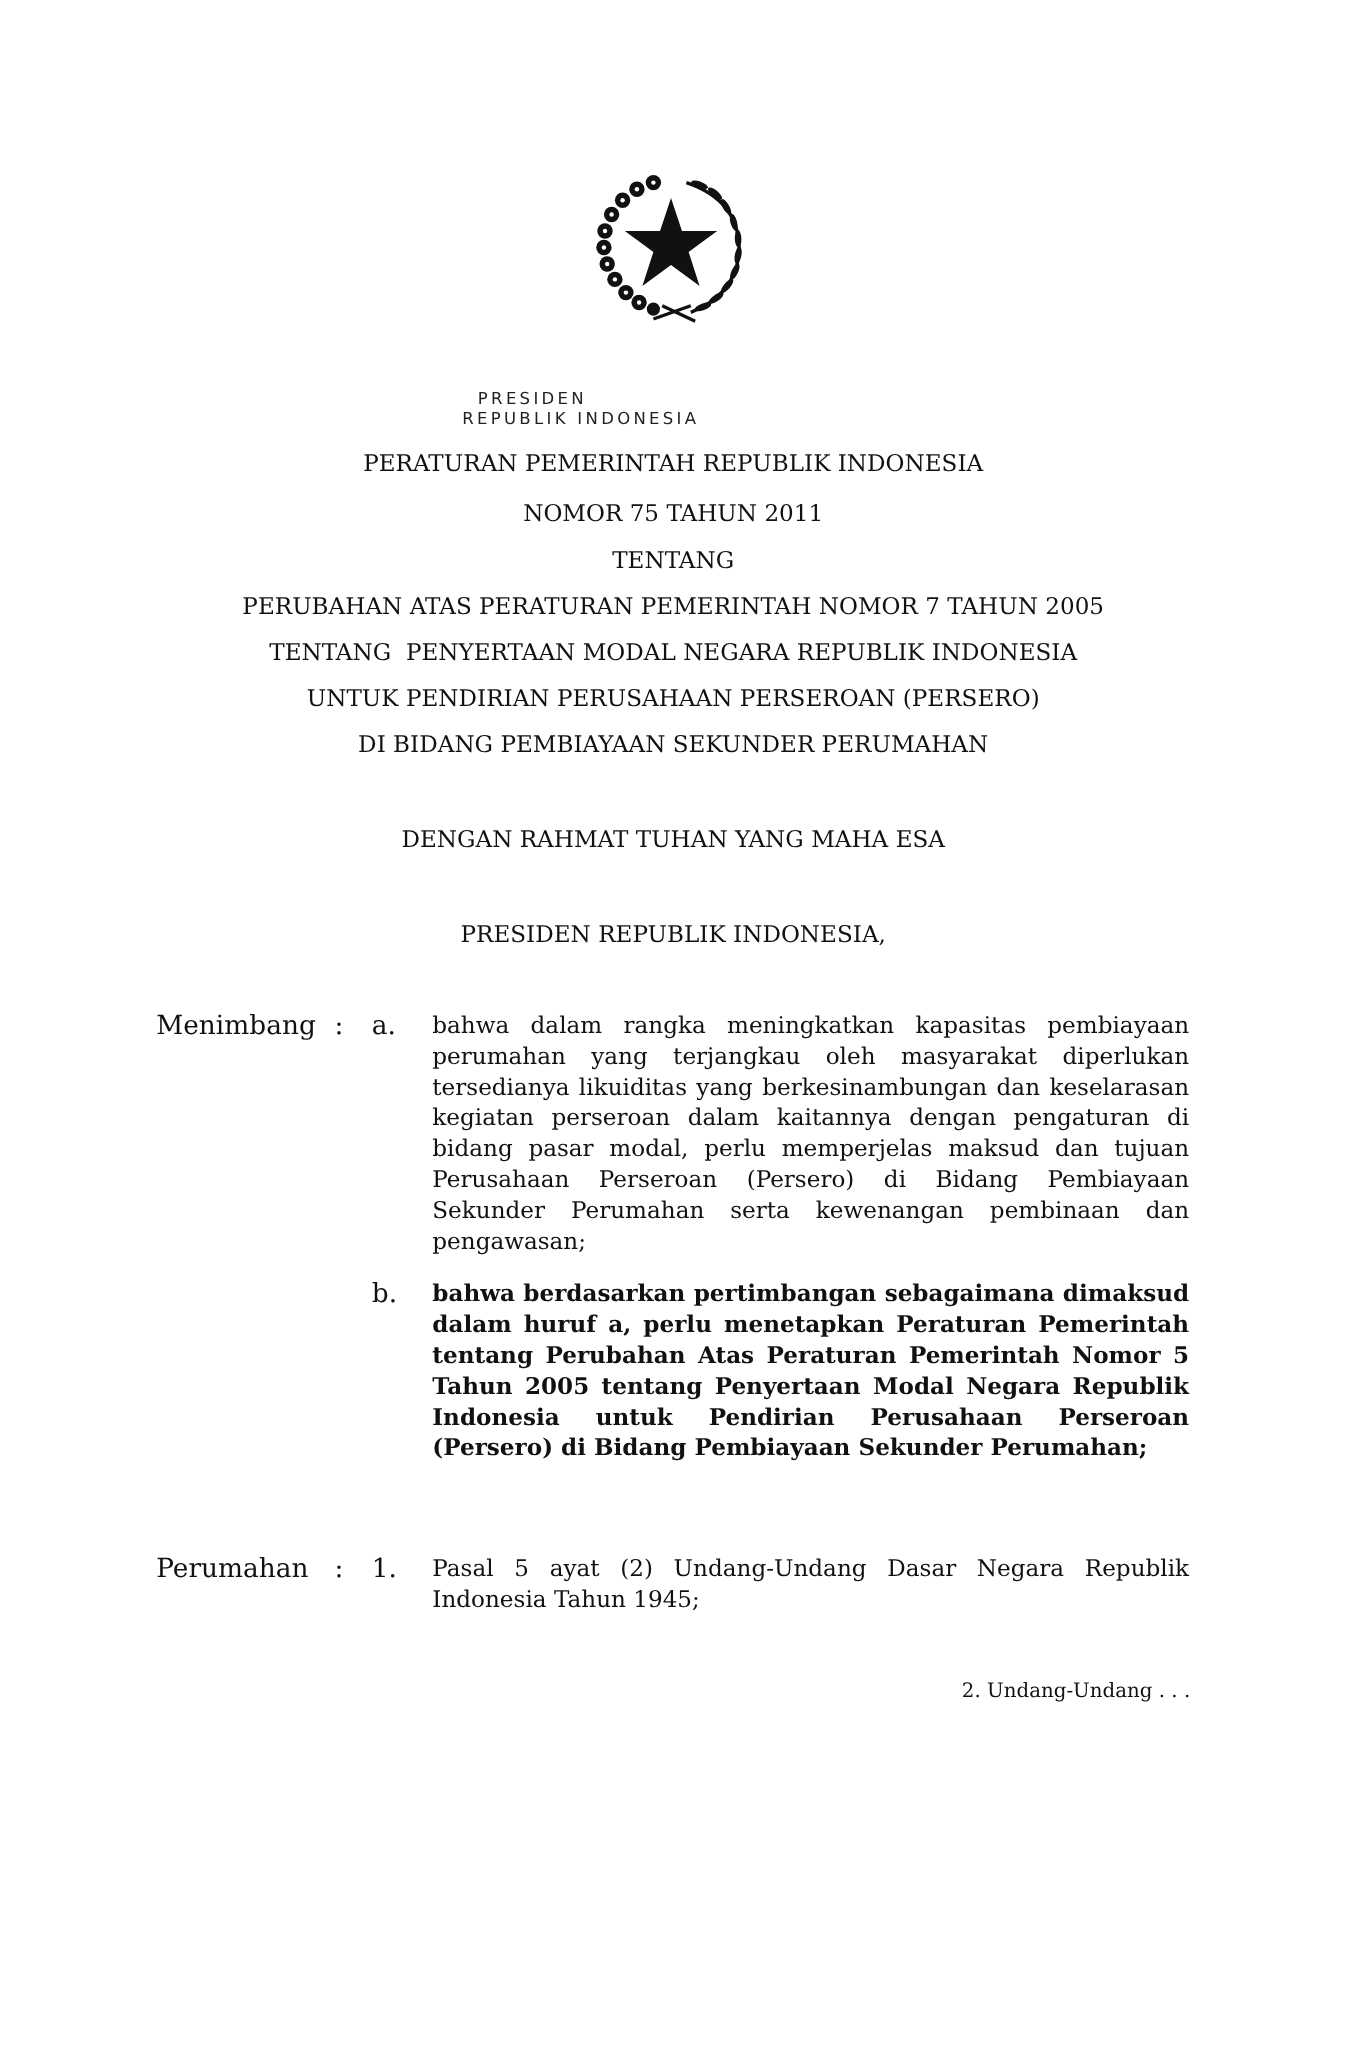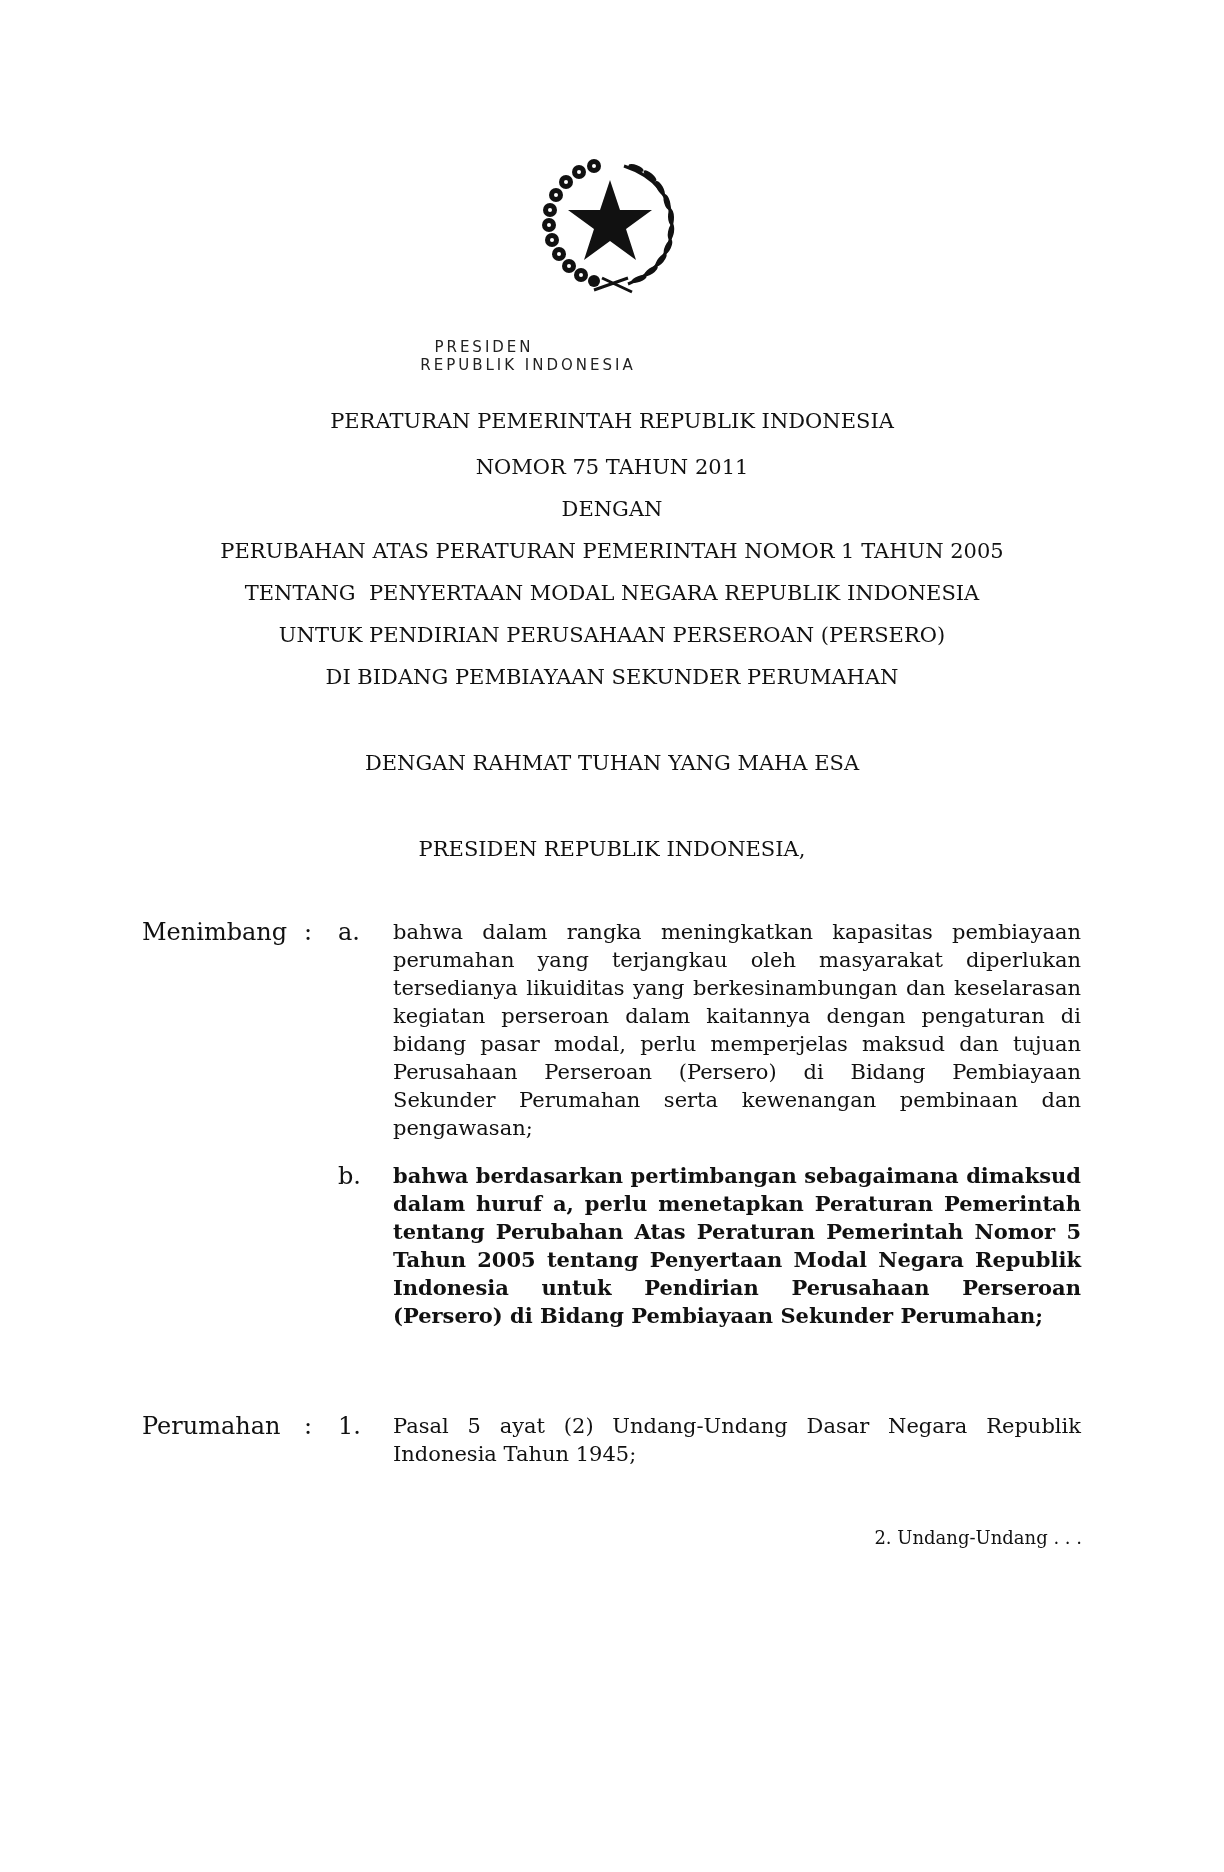--- a/index.html
+++ b/index.html
@@ -8,21 +8,21 @@
     font-family: "DejaVu Serif", "Liberation Serif", serif;
     color: #111111;
   }
   .emblem {
     position: absolute; left: 532px; top: 152px; width: 156px; height: 150px;
   }
   .emblem svg { width: 100%; height: 100%; display: block; }
   .inst {
     position: absolute; left: 0; width: 968px; text-align: center;
     font-family: "DejaVu Sans", "Liberation Sans", sans-serif;
-    font-size: 15px; letter-spacing: 3px; color: #222; line-height: 18px;
+    font-size: 15px; letter-spacing: 3px; color: #222; line-height: 18px; margin-top: 15px;
   }
   .title-line {
     position: absolute; left: 0; width: 1224px; text-align: center;
     font-size: 21px; line-height: 26px; white-space: pre;
   }
   .row { position: absolute; font-size: 24px; line-height: 28px; }
   .label { position: absolute; left: 142px; }
   .colon { position: absolute; left: 304px; }
   .marker { position: absolute; left: 338px; }
   .body-text {
@@ -83,22 +83,22 @@
     </g>
 
     <path d="M62,138 L96,126 M70,126 L100,140" stroke="#111" stroke-width="3" fill="none"></path>
   </svg>
 </div>
 <div class="inst" style="top:338px;">PRESIDEN</div>
 <div class="inst" style="top:356px;padding-left:44px;">REPUBLIK INDONESIA</div>
 
 <div class="title-line" style="top:408px;">PERATURAN PEMERINTAH REPUBLIK INDONESIA</div>
 <div class="title-line" style="top:454px;">NOMOR 75 TAHUN 2011</div>
-<div class="title-line" style="top:496px;">DENGAN</div>
-<div class="title-line" style="top:538px;">PERUBAHAN ATAS PERATURAN PEMERINTAH NOMOR 1 TAHUN 2005</div>
+<div class="title-line" style="top:496px;">TENTANG</div>
+<div class="title-line" style="top:538px;">PERUBAHAN ATAS PERATURAN PEMERINTAH NOMOR 7 TAHUN 2005</div>
 <div class="title-line" style="top:580px;">TENTANG  PENYERTAAN MODAL NEGARA REPUBLIK INDONESIA</div>
 <div class="title-line" style="top:622px;">UNTUK PENDIRIAN PERUSAHAAN PERSEROAN (PERSERO)</div>
 <div class="title-line" style="top:664px;">DI BIDANG PEMBIAYAAN SEKUNDER PERUMAHAN</div>
 
 <div class="title-line" style="top:750px;">DENGAN RAHMAT TUHAN YANG MAHA ESA</div>
 <div class="title-line" style="top:836px;">PRESIDEN REPUBLIK INDONESIA,</div>
 
 <div>
   <div class="row label" style="top:918px;">Menimbang</div>
   <div class="row colon" style="top:918px;">:</div>

